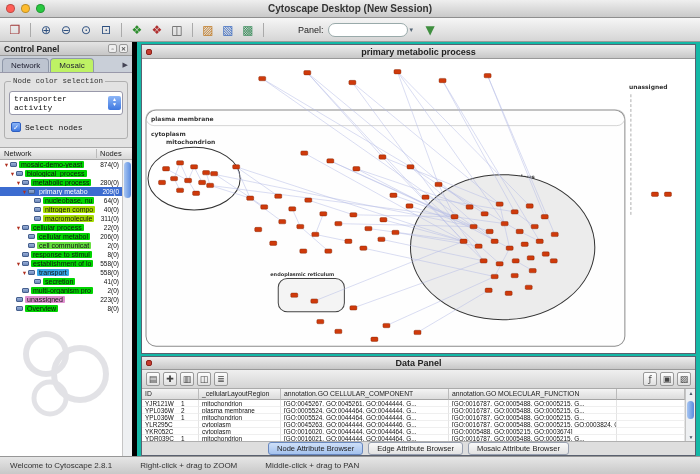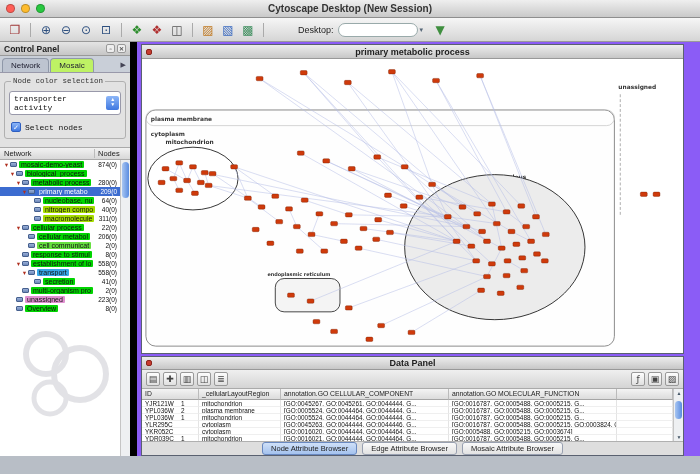--- a/index.html
+++ b/index.html
@@ -23,21 +23,21 @@
   .search-wrap{display:flex;align-items:center;gap:4px;margin-left:28px;}
   .search-label{font-size:9px;color:#222;}
   .search-input{width:80px;height:14px;border:1px solid #9aa;border-radius:7px;background:#fff;
                 font-size:9px;padding:0 6px;outline:none;}
   .search-arrow{font-size:7px;color:#567;margin-left:-2px;}
 
   
   .main{display:flex;height:414px;}
 
   
-  .control-panel{width:137px;background:#e2e2e2;border-right:7px solid #000000;display:flex;
+  .control-panel{width:137px;background:#e2e2e2;border-right:5px solid #000000;display:flex;
                  flex-direction:column;position:relative;}
   .cp-header{height:14px;background:linear-gradient(#e4e4e4,#c6c6c6);border-bottom:1px solid #999;
              display:flex;align-items:center;font-size:8.5px;font-weight:bold;color:#222;padding:0 4px;}
   .cp-header .spacer{flex:1;}
   .cp-hbtn{width:9px;height:9px;border:1px solid #999;border-radius:2px;background:#eee;font-size:6px;
            display:flex;align-items:center;justify-content:center;margin-left:2px;color:#555;}
   .cp-tabs{display:flex;height:17px;background:#c9cfd8;border-bottom:1px solid #99a;align-items:flex-end;
            padding:2px 2px 0;gap:1px;}
   .cp-tab{font-size:8px;padding:2px 8px 2px;border:1px solid #8f98a8;border-bottom:none;
           border-radius:4px 4px 0 0;background:#bdc4d0;color:#223;}
@@ -72,21 +72,21 @@
   .chip{padding:0 2px;border-radius:1px;overflow:hidden;max-width:74px;flex:none;}
   .sel .chip{color:#fff;}
   .cnt{position:absolute;right:3px;font-size:6.5px;}
   .sel .cnt{color:#fff;}
   .vscroll{position:absolute;right:0;top:0;bottom:0;width:10px;background:#eef0f2;border-left:1px solid #c5c5c5;}
   .vthumb{position:absolute;top:2px;left:1px;width:7px;height:36px;border-radius:4px;
           background:linear-gradient(90deg,#a8c6f2,#5a8ce0);}
   .watermark{position:absolute;left:8px;bottom:30px;opacity:.18;}
 
   
-  .desktop{flex:1;background:#8b5cf6;padding:2px 16px 0 4px;display:flex;flex-direction:column;gap:2px;}
+  .desktop{flex:1;background:#14b8a6;padding:2px 4px 0 4px;display:flex;flex-direction:column;gap:2px;}
   .net-frame{height:310px;background:#fff;border:1px solid #5a6170;display:flex;flex-direction:column;}
   .frame-title{height:14px;background:linear-gradient(#ededed,#c7c7c7);border-bottom:1px solid #999;
                display:flex;align-items:center;justify-content:center;font-size:9px;font-weight:bold;
                color:#222;position:relative;flex:none;}
   .frame-dot{position:absolute;left:4px;width:6px;height:6px;border-radius:2px;background:#c83c30;
              border:1px solid #8a241c;}
   .net-canvas{flex:1;position:relative;background:#fff;overflow:hidden;}
   .net-canvas svg{position:absolute;inset:0;width:100%;height:100%;}
   .rg{font-size:6px;font-weight:bold;fill:#333;font-family:"DejaVu Sans",sans-serif;}
   .rg-small{font-size:5px;font-weight:bold;fill:#333;font-family:"DejaVu Sans",sans-serif;}
@@ -144,21 +144,21 @@
         <span class="tb-icon" style="color: rgb(46, 142, 46);">❖</span>
         <span class="tb-icon" style="color: rgb(176, 48, 48);">❖</span>
         <span class="tb-icon" style="color: rgb(85, 85, 85);">◫</span>
         <span class="tb-sep"></span>
         <span class="tb-icon" style="color: rgb(192, 120, 32);">▨</span>
         <span class="tb-icon" style="color: rgb(56, 104, 192);">▧</span>
         <span class="tb-icon" style="color: rgb(62, 142, 94);">▩</span>
         <span class="tb-sep"></span>
       </span>
     <span class="search-wrap">
-      <span class="search-label">Desktop:</span>
+      <span class="search-label">Panel:</span>
       <input class="search-input" value="" style="">
       <span class="search-arrow">▾</span>
     </span>
     <span style="display:flex;align-items:center;gap:2px;margin-left:6px;">
         <span class="tb-icon" style="color: rgb(63, 143, 63);">▼</span>
       </span>
   </div>
 
   <div class="main">
 
@@ -567,14 +567,19 @@
         <div class="dp-tabs">
             <span class="dp-tab active">Node Attribute Browser</span>
             <span class="dp-tab">Edge Attribute Browser</span>
             <span class="dp-tab">Mosaic Attribute Browser</span>
           </div>
       </div>
 
     </div>
   </div>
 
+  <div class="statusbar">
+    <span>Welcome to Cytoscape 2.8.1</span>
+    <span>Right-click + drag to ZOOM</span>
+    <span>Middle-click + drag to PAN</span>
+  </div>
 
 </div>
 
 </body></html>

